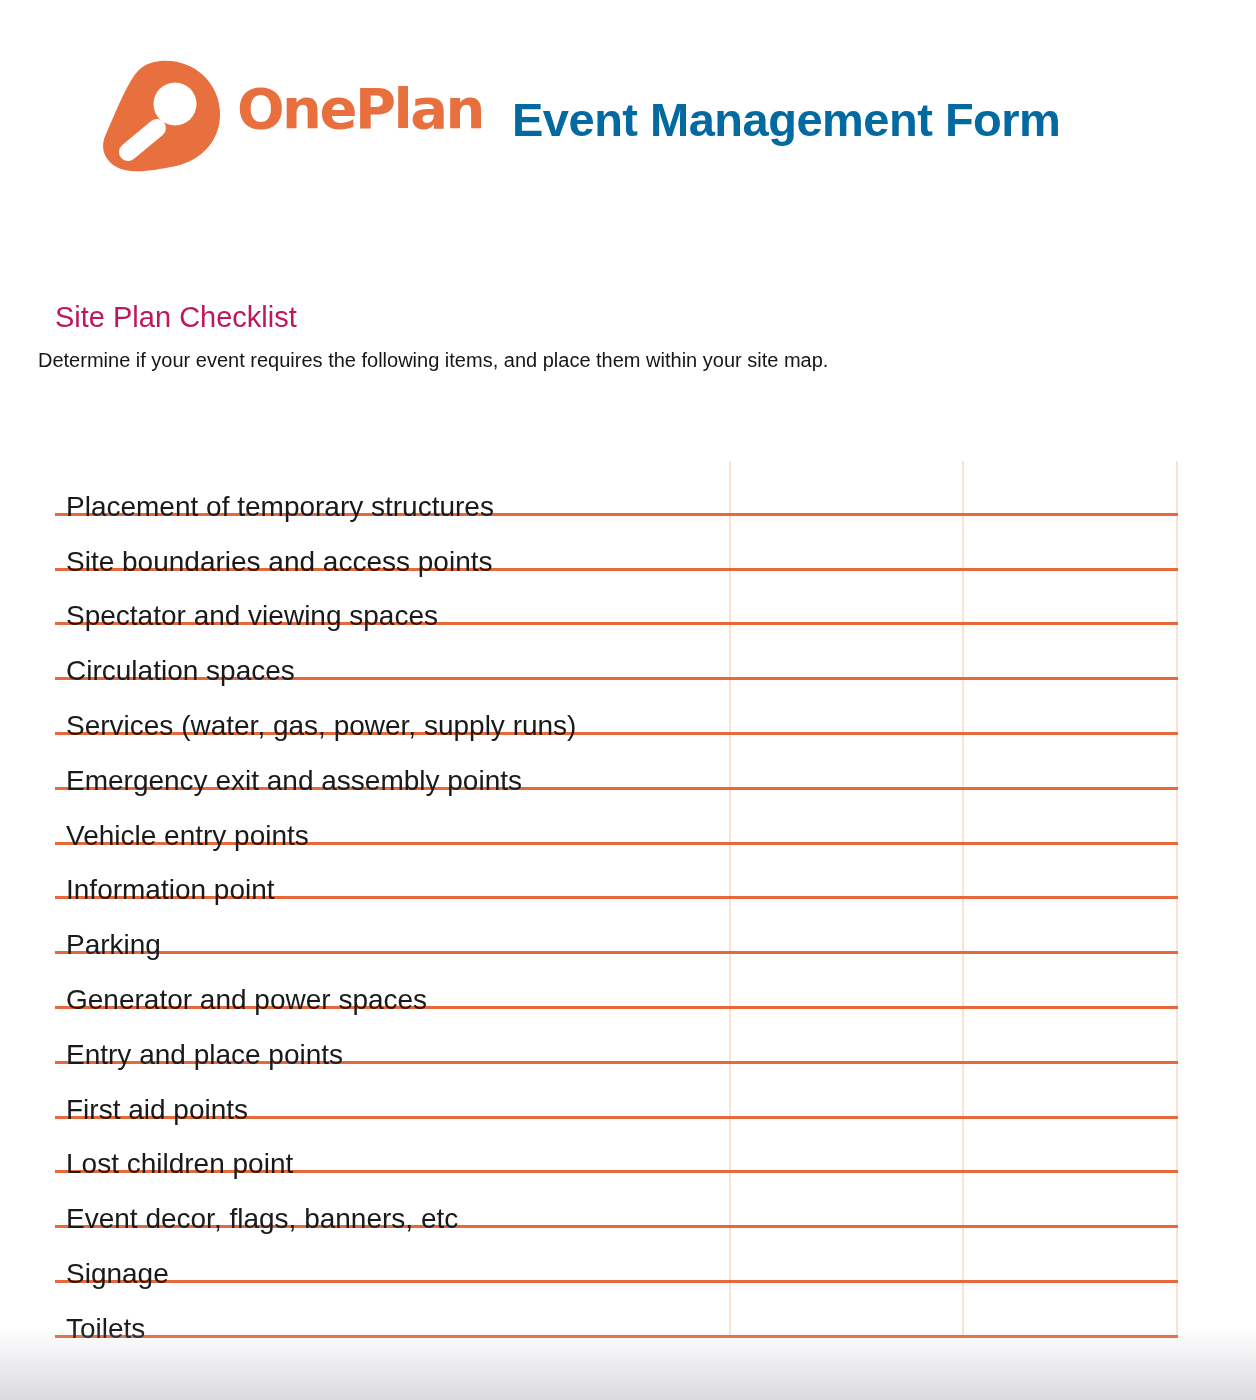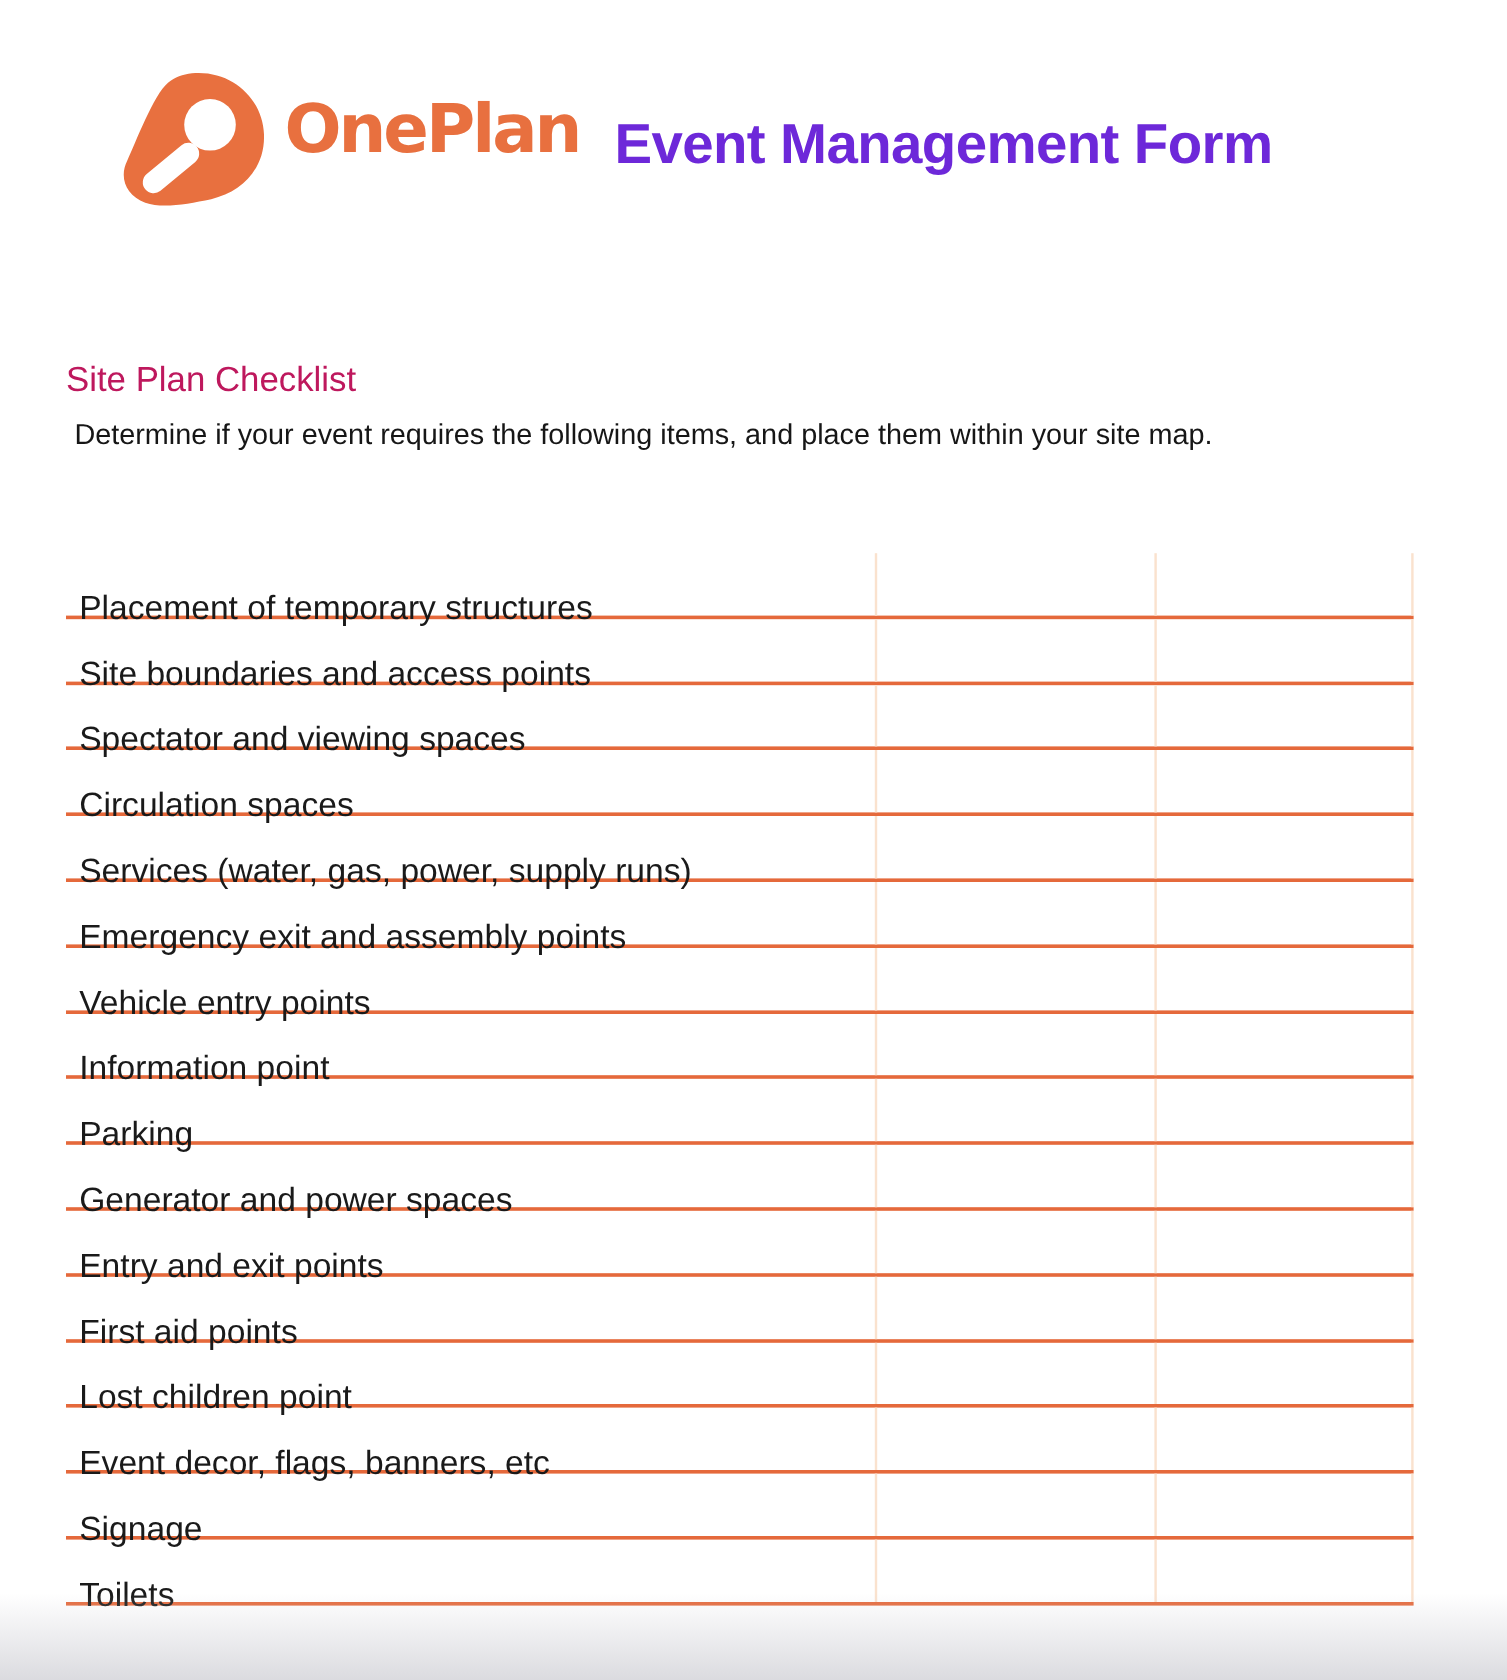--- a/index.html
+++ b/index.html
@@ -22,31 +22,31 @@
   
   .logo{position:absolute;left:98px;top:57px;width:125px;height:125px;}
   .brand{
     position:absolute;left:237px;top:76px;
     font-family:"DejaVu Sans",sans-serif;
     font-weight:bold;font-size:56px;letter-spacing:-2.5px;
     color:var(--brand);
   }
   .doc-title{
     position:absolute;left:512px;top:92px;
-    font-size:47px;font-weight:bold;color:#6d28d9;
+    font-size:47px;font-weight:bold;color:#0369a1;
     letter-spacing:-0.5px;white-space:nowrap;
   }
   
   .section-heading{
     position:absolute;left:55px;top:301px;
     font-size:29px;color:#be185d;
   }
   .section-desc{
-    position:absolute;left:62px;top:349px;
-    font-size:24px;color:#161616;white-space:nowrap;
+    position:absolute;left:38px;top:349px;
+    font-size:20px;color:#161616;white-space:nowrap;
   }
   
   .checklist{
     position:absolute;left:55px;top:461px;width:1123px;
   }
   .thead{
     display:flex;align-items:flex-end;
     padding-bottom:8px;
     border-bottom:5px solid var(--header-line);
     font-weight:bold;font-size:30px;color:#000;
@@ -149,21 +149,21 @@
           <div class="cell c1">Parking</div>
           <div class="cell c2"></div>
           <div class="cell c3"></div>
         </div>
         <div class="row">
           <div class="cell c1">Generator and power spaces</div>
           <div class="cell c2"></div>
           <div class="cell c3"></div>
         </div>
         <div class="row">
-          <div class="cell c1">Entry and exit points</div>
+          <div class="cell c1">Entry and place points</div>
           <div class="cell c2"></div>
           <div class="cell c3"></div>
         </div>
         <div class="row">
           <div class="cell c1">First aid points</div>
           <div class="cell c2"></div>
           <div class="cell c3"></div>
         </div>
         <div class="row">
           <div class="cell c1">Lost children point</div>

